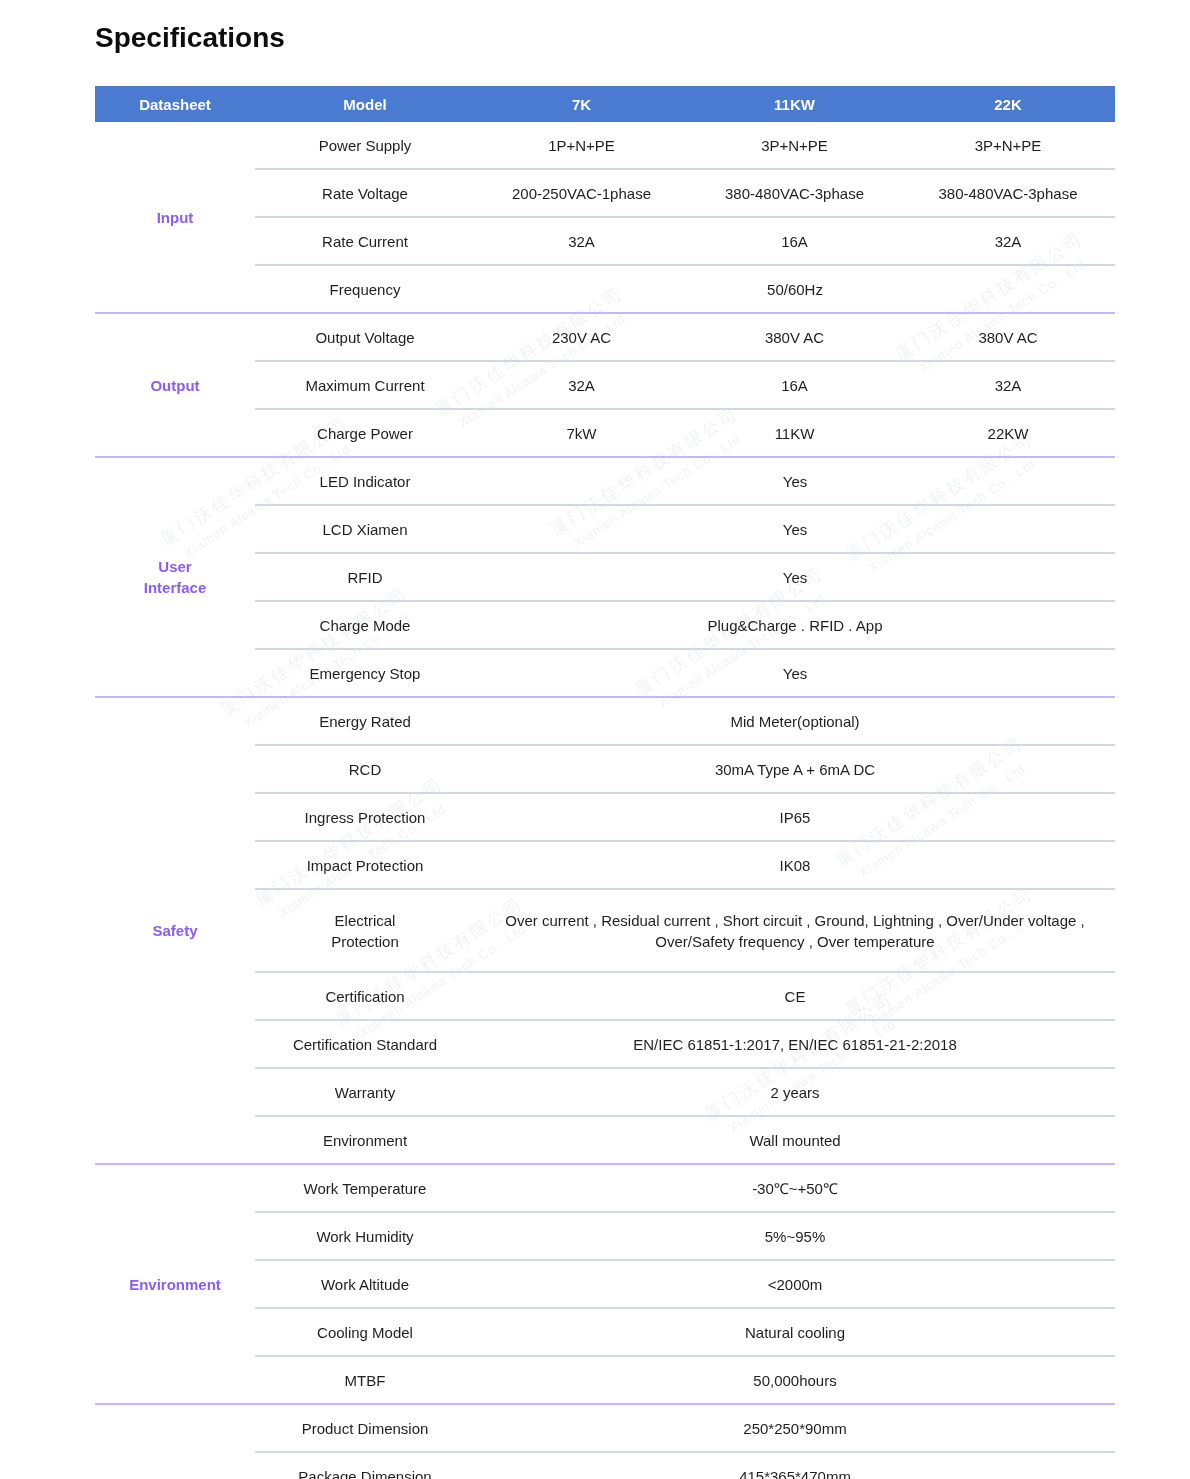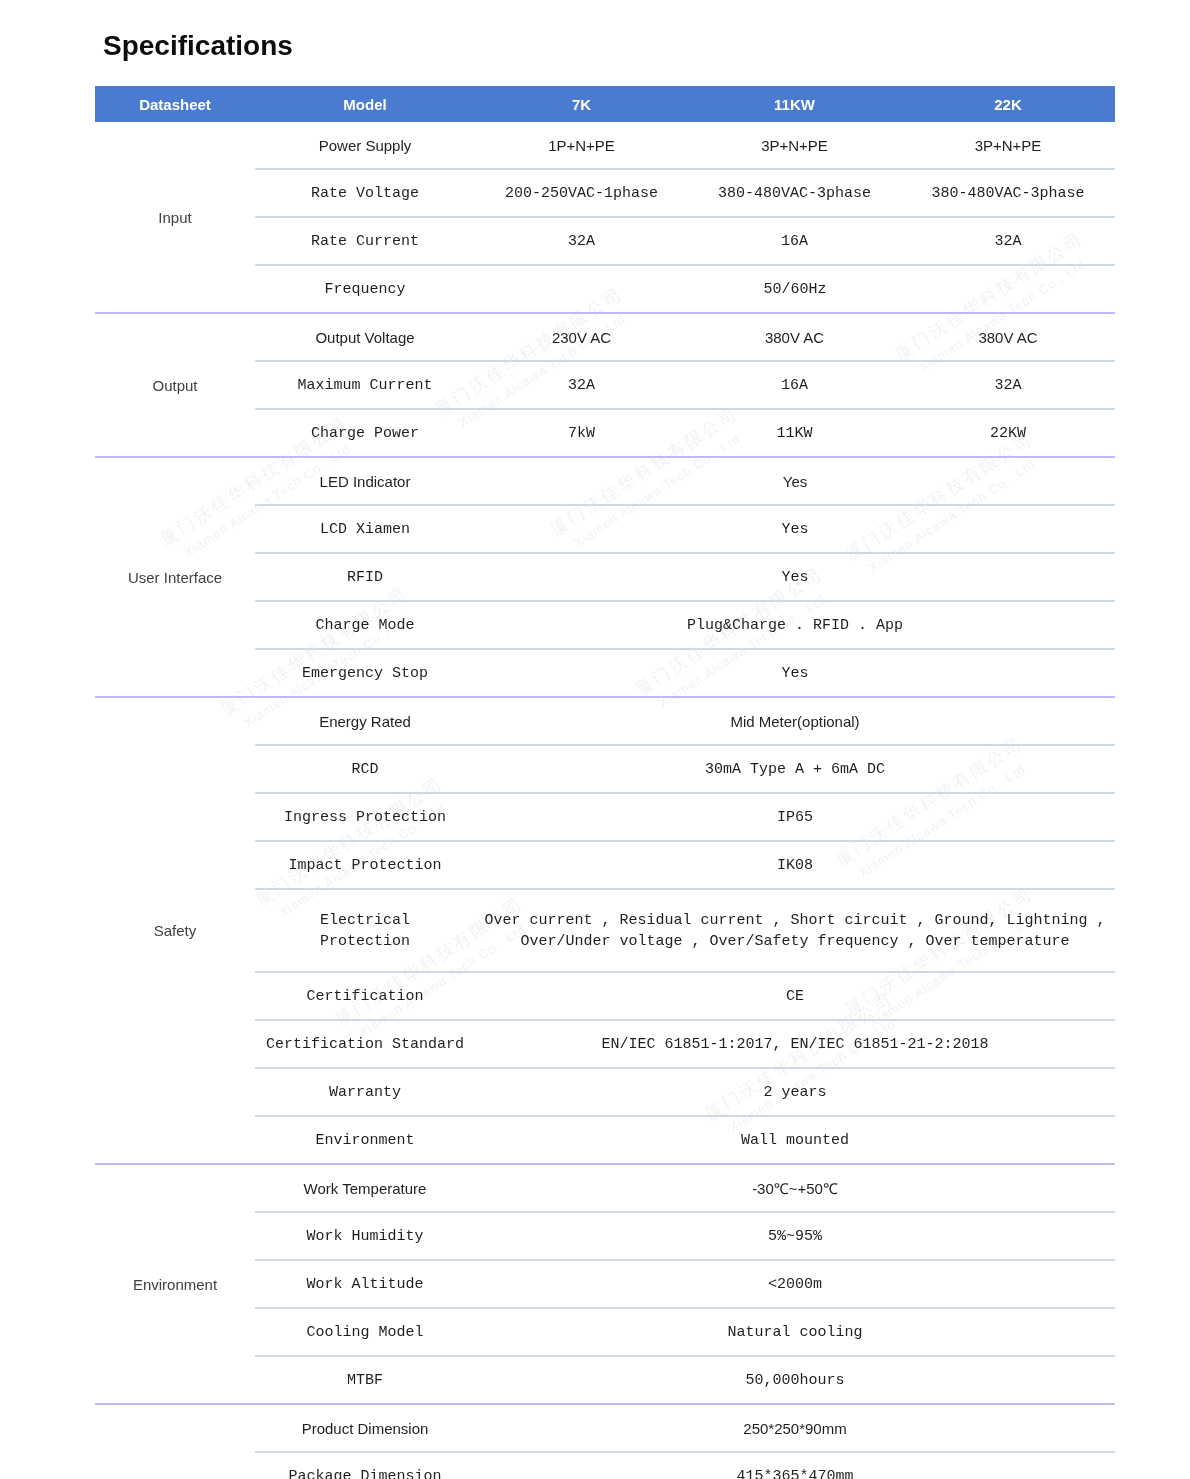--- a/index.html
+++ b/index.html
@@ -4,21 +4,21 @@
 <style>
   html,body { margin:0; padding:0; background:#ffffff; }
   .page {
     position:relative;
     width:1190px; height:1479px;
     background:#ffffff;
     font-family:"Liberation Sans", sans-serif;
     overflow:hidden;
   }
   .title {
-    position:absolute; left:95px; top:22px; margin:8px;
+    position:absolute; left:95px; top:22px; margin:0;
     font-size:28px; font-weight:bold; color:#0d0d0d;
     letter-spacing:0px; z-index:2;
   }
   
   .wm {
     position:absolute;
     transform:rotate(-33deg);
     transform-origin:left top;
     color:#8a98a8;
     opacity:0.13;
@@ -46,25 +46,25 @@
     height:36px; text-align:center;
     padding:0 6px;
   }
   .spec-table td {
     font-size:15px; color:#1f1f1f;
     text-align:center; vertical-align:middle;
     height:42px; line-height:1.4;
     padding:2px 8px;
     background:transparent;
   }
-  tr.row-inner td { border-top:2px solid #ccdae8;font-family:Liberation Mono, monospace; }
+  tr.row-inner td { border-top:2px solid #ccdae8; }
   tr.section-start td { border-top:2px solid #c4b5fd; }
   tr.section-start.first td { border-top:none; }
   tr.tall td { height:77px; }
-  td.section-label { font-weight:normal; color:#404040; }
+  td.section-label { font-weight:bold; color:#8b5cf6; }
   td.section-label span { display:inline-block; max-width:100px; }
   td.param-label.wrap-narrow span { display:inline-block; max-width:92px; }
   td.value-span {}
 </style>
 </head>
 <body>
 
 <div class="page">
   <h1 class="title">Specifications</h1>
 

